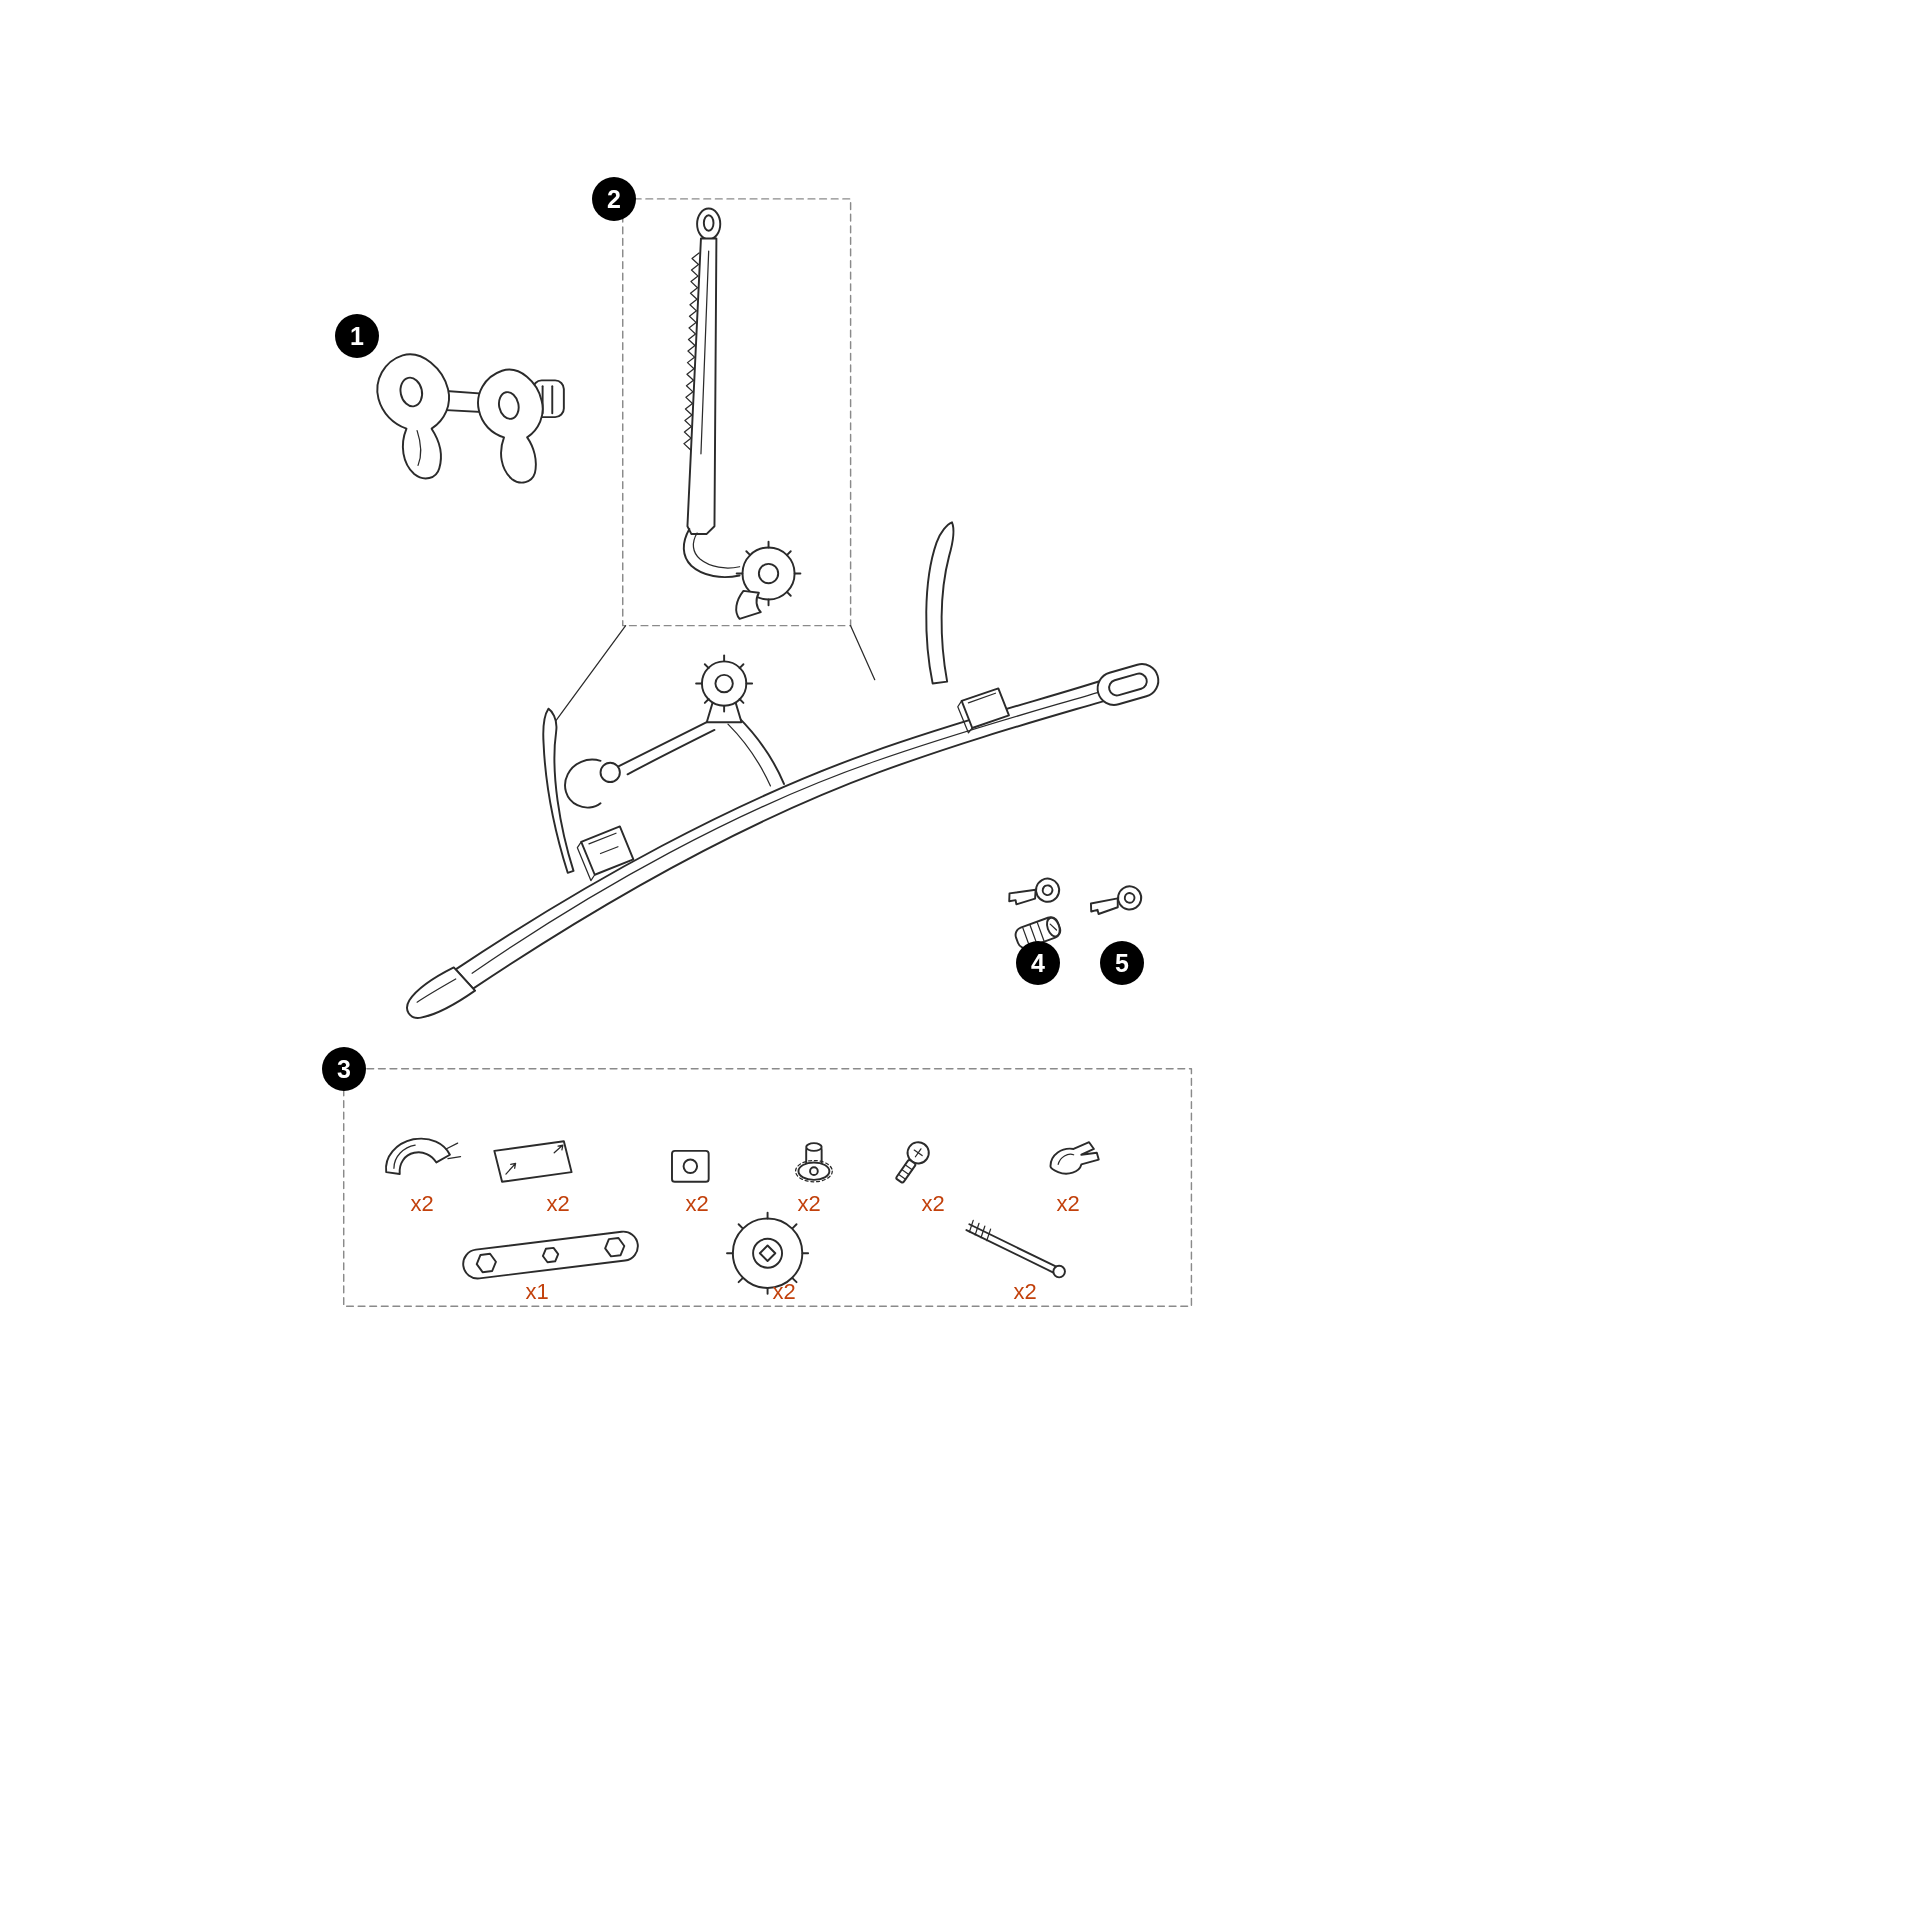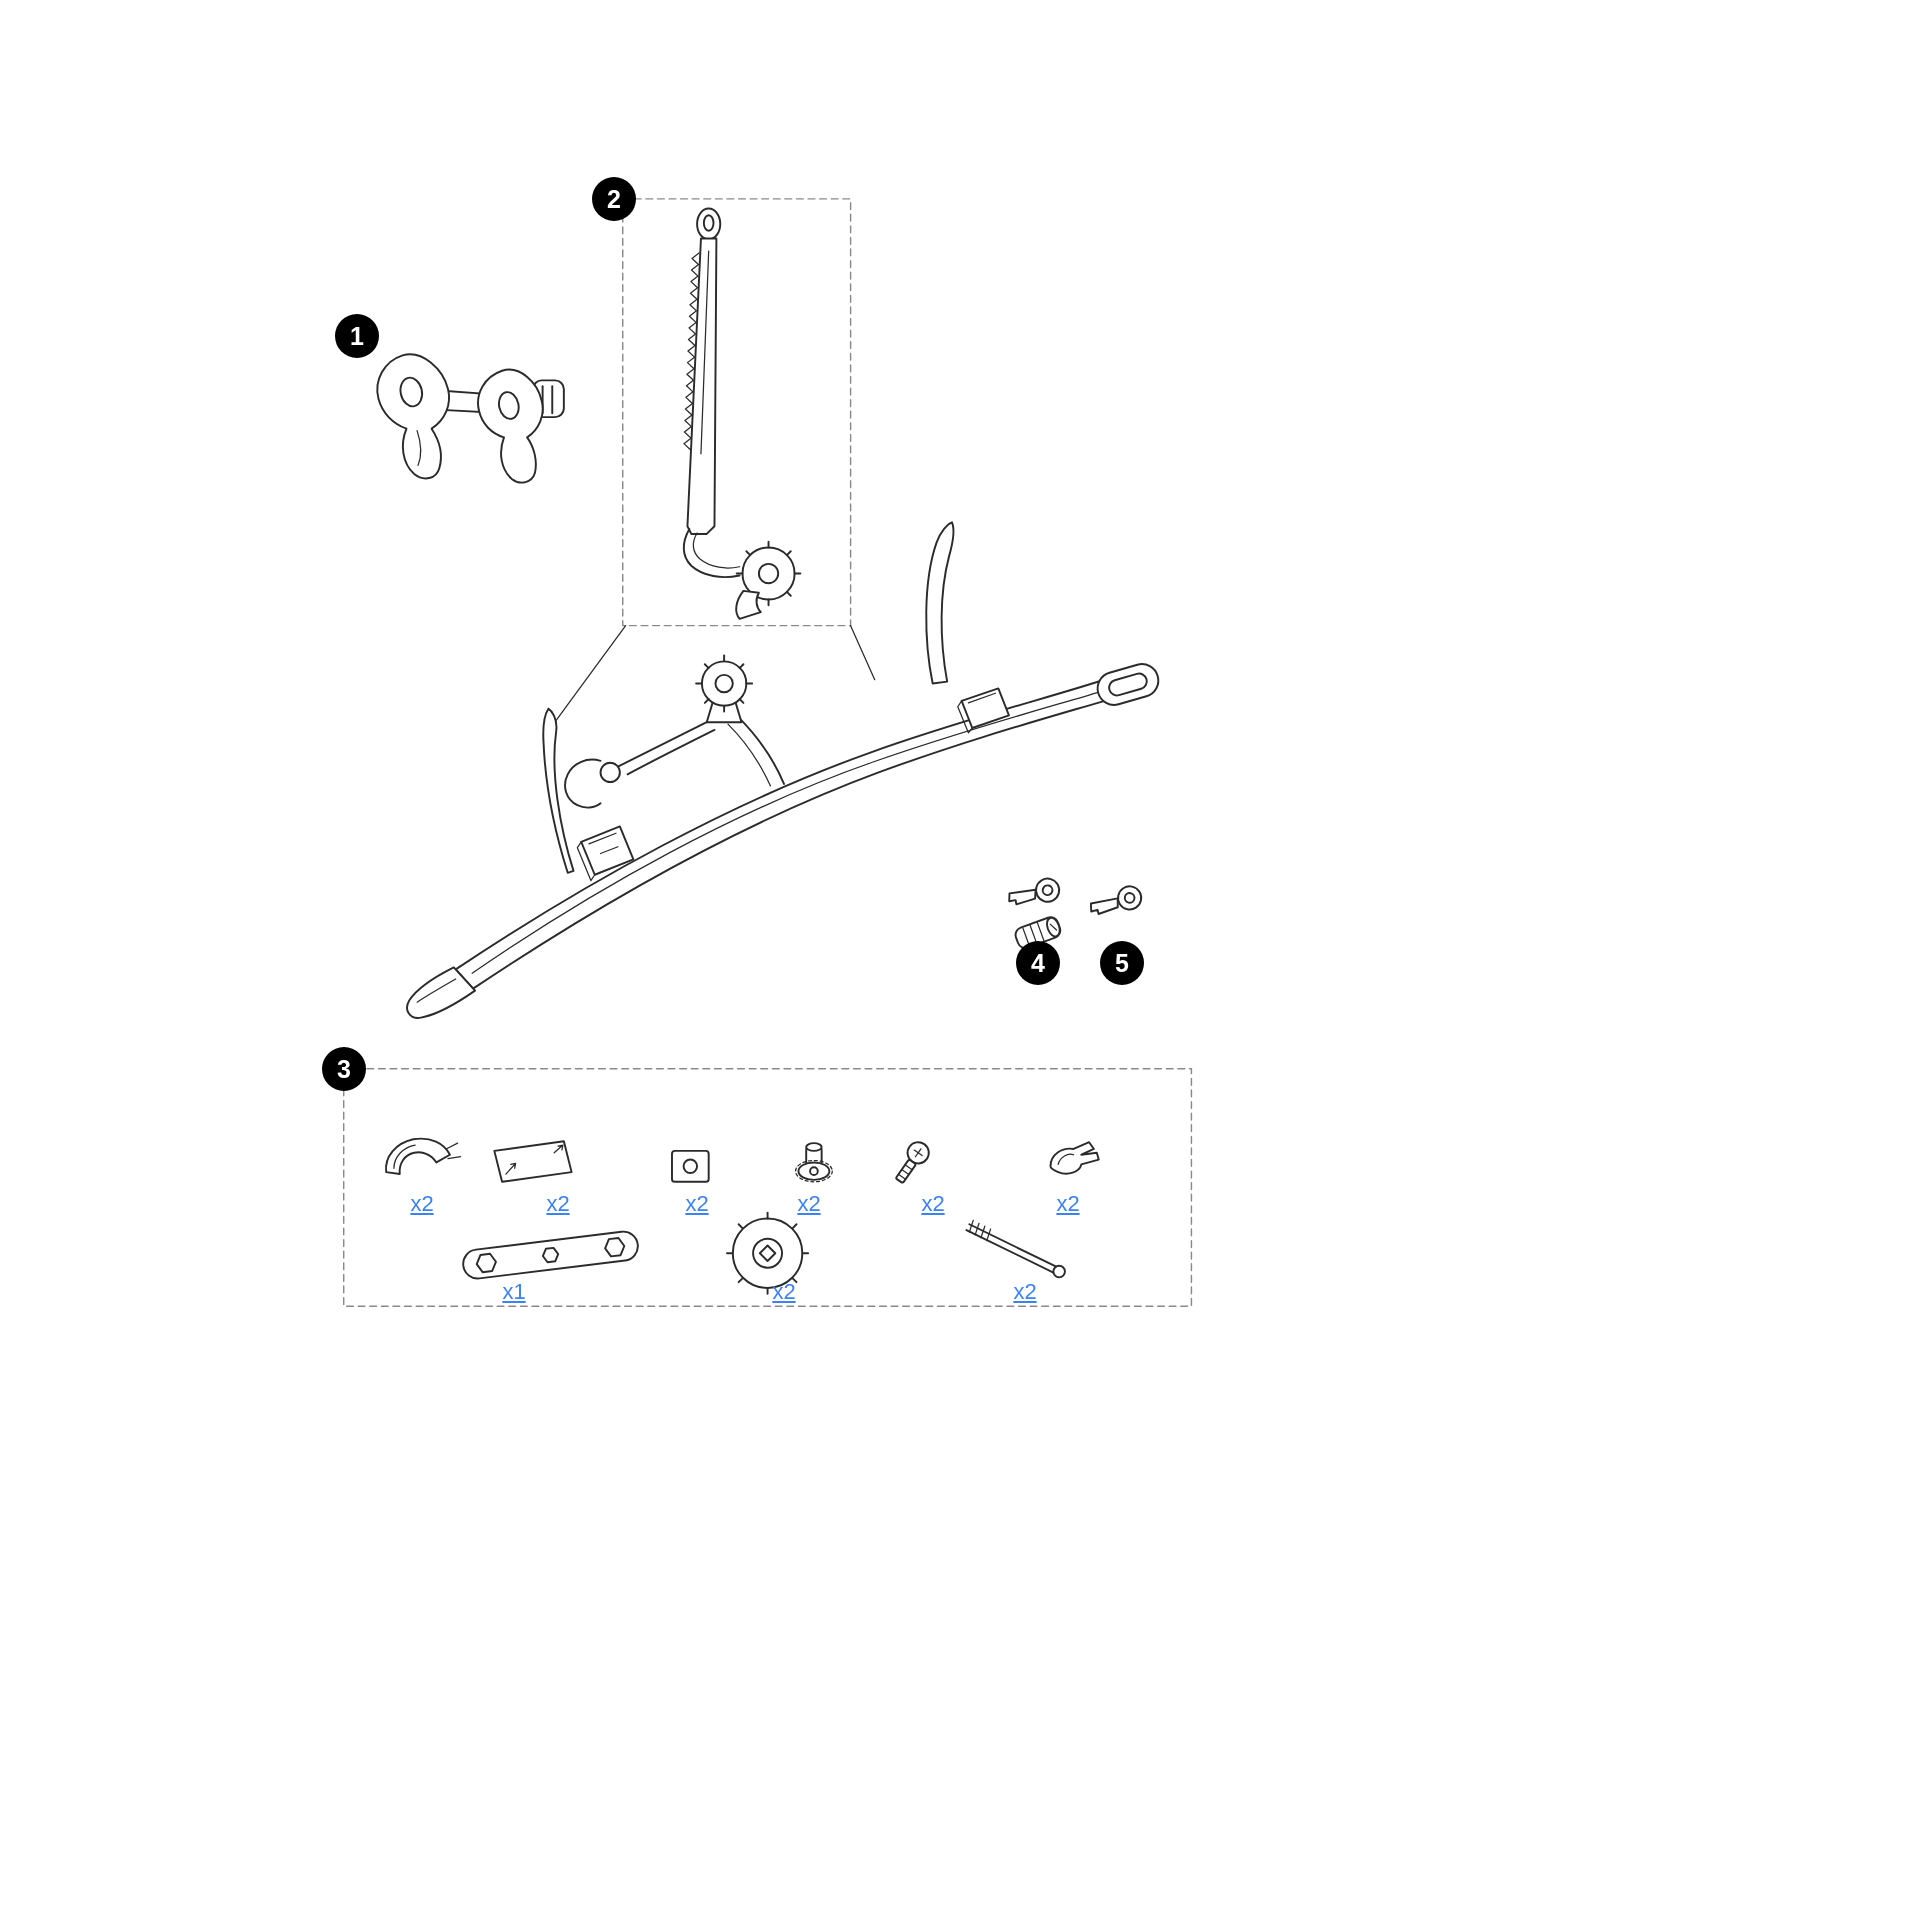--- a/index.html
+++ b/index.html
@@ -6,21 +6,21 @@
   body{width:1931px;height:1931px;background:#ffffff;font-family:"Liberation Sans",sans-serif;}
   .canvas{position:relative;width:1931px;height:1931px;background:#ffffff;overflow:hidden;}
   .canvas > svg{position:absolute;left:0;top:0;}
   .art *{stroke:#2b2b2b;stroke-width:2;fill:none;stroke-linecap:round;stroke-linejoin:round;}
   .art .fillw{fill:#ffffff;}
   .art .dash{stroke:#8a8a8a;stroke-width:1.5;stroke-dasharray:7 5;fill:none;}
   .art .thin{stroke-width:1.3;}
   .badge{position:absolute;width:44px;height:44px;margin-left:-22px;margin-top:-22px;border-radius:50%;
          background:#000000;color:#ffffff;display:flex;align-items:center;justify-content:center;
          font-size:25px;font-weight:700;}
-  .qty{position:absolute;transform:translate(-50%,-50%);font-size:22px;color:#3b82f6;text-decoration:underline;}
+  .qty{position:absolute;transform:translate(-50%,-50%);font-size:22px;color:#c2410c;}
 </style>
 </head>
 <body>
 
 <div class="canvas">
 
   <svg class="art" width="1931" height="1931" viewBox="0 0 2000 2000">
 
     <rect class="dash" x="645" y="206" width="236" height="442"></rect>
     <rect class="dash" x="356" y="1107" width="878" height="246"></rect>
@@ -212,18 +212,18 @@
   <div class="badge" style="left:1038px;top:963px">4</div>
   <div class="badge" style="left:1122px;top:963px">5</div>
 
   <div class="qty" style="left:422px;top:1204px">x2</div>
   <div class="qty" style="left:558px;top:1204px">x2</div>
   <div class="qty" style="left:697px;top:1204px">x2</div>
   <div class="qty" style="left:809px;top:1204px">x2</div>
   <div class="qty" style="left:933px;top:1204px">x2</div>
   <div class="qty" style="left:1068px;top:1204px">x2</div>
 
-  <div class="qty" style="left:514px;top:1292px">x1</div>
+  <div class="qty" style="left:537px;top:1292px">x1</div>
   <div class="qty" style="left:784px;top:1292px">x2</div>
   <div class="qty" style="left:1025px;top:1292px">x2</div>
 
 </div>
 
 
 </body></html>

